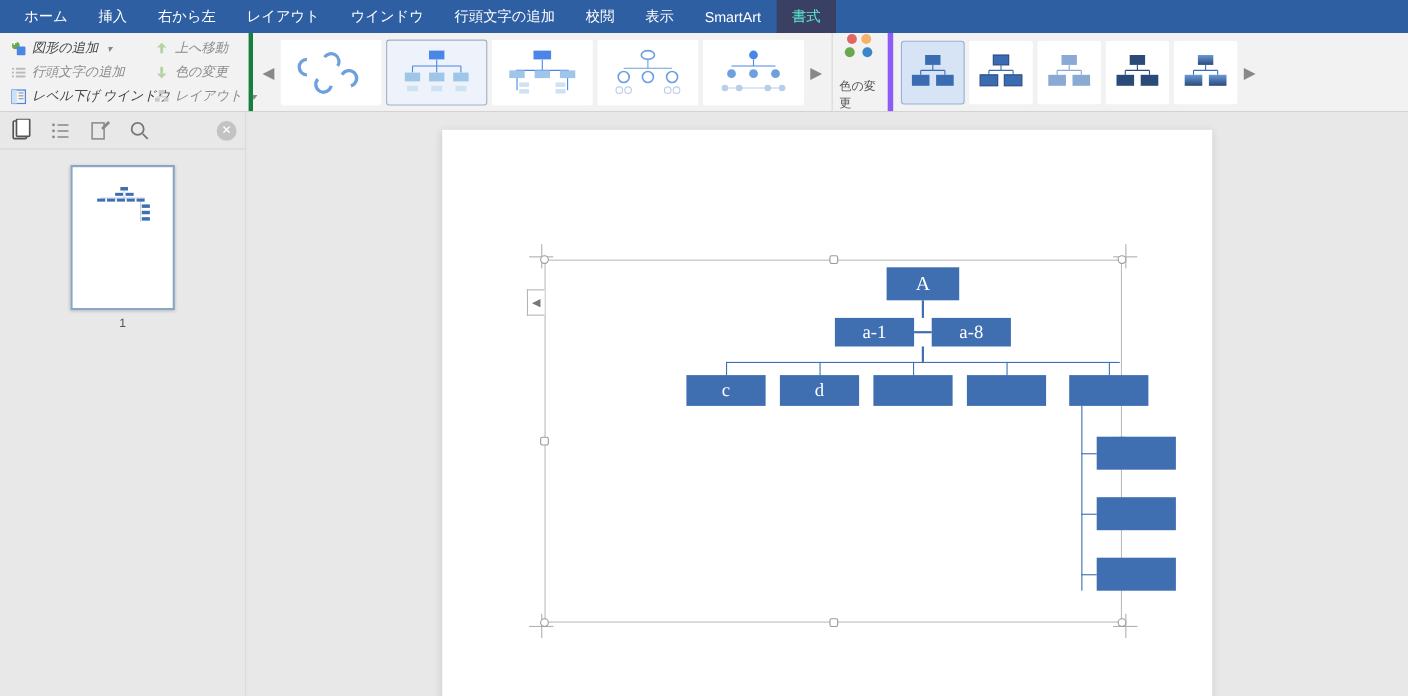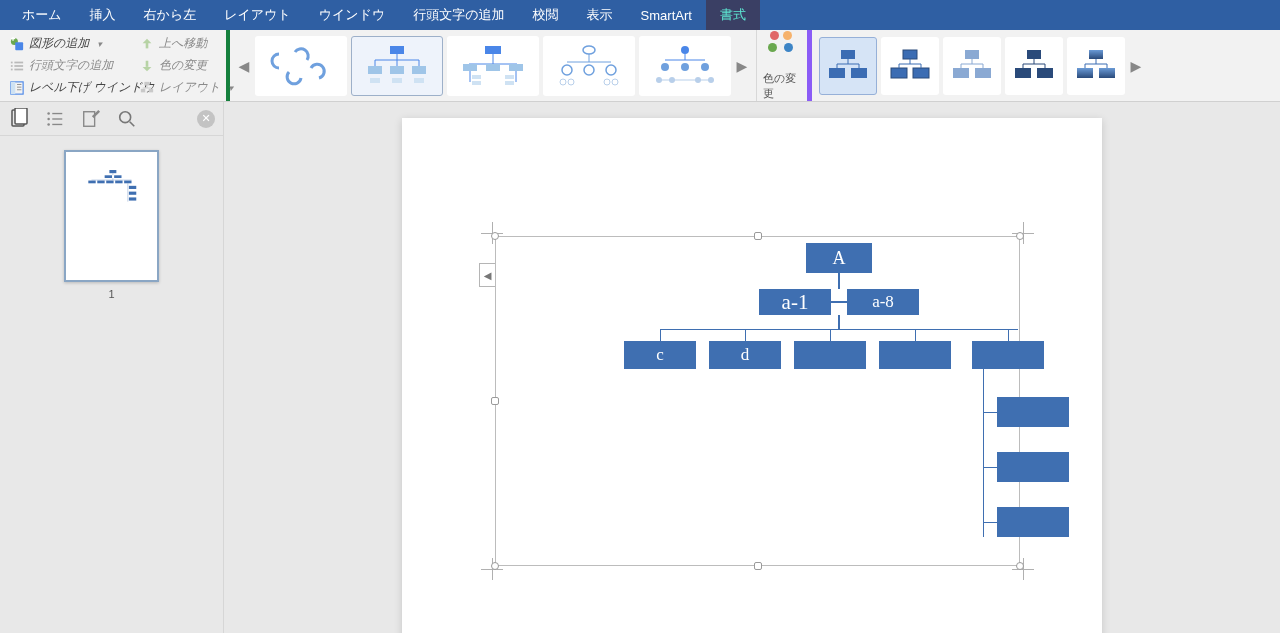--- a/index.html
+++ b/index.html
@@ -382,21 +382,21 @@
         <div class="sel-handle" style="left:258px; bottom:-5px;"></div>
         <div class="sel-handle c" style="right:-5px; bottom:-5px;"></div>
 
         <div class="panel-tab" style="left:-17px; top:26px;">◀</div>
 
         <div class="smartart" style="left:0; top:0; width:525px; height:330px;">
 
           <div class="node" style="left:310px; top:6px; width:66px; height:30px;">A</div>
           <div class="conn" style="left:342px; top:36px; width:2px; height:16px;"></div>
 
-          <div class="node" style="left:263px; top:52px; width:72px; height:26px; font-size:21px;">a-1</div>
+          <div class="node" style="left:263px; top:52px; width:72px; height:26px; font-size:17px;">a-1</div>
           <div class="node" style="left:351px; top:52px; width:72px; height:26px; font-size:17px;">a-8</div>
           <div class="conn" style="left:335px; top:64px; width:16px; height:2px;"></div>
           <div class="conn" style="left:342px; top:78px; width:2px; height:14px;"></div>
 
           <div class="conn" style="left:164px; top:92px; width:358px; height:1px;"></div>
           <div class="conn" style="left:164px; top:92px; width:1px; height:12px;"></div>
           <div class="conn" style="left:249px; top:92px; width:1px; height:12px;"></div>
           <div class="conn" style="left:334px; top:92px; width:1px; height:12px;"></div>
           <div class="conn" style="left:419px; top:92px; width:1px; height:12px;"></div>
           <div class="conn" style="left:512px; top:92px; width:1px; height:12px;"></div>

